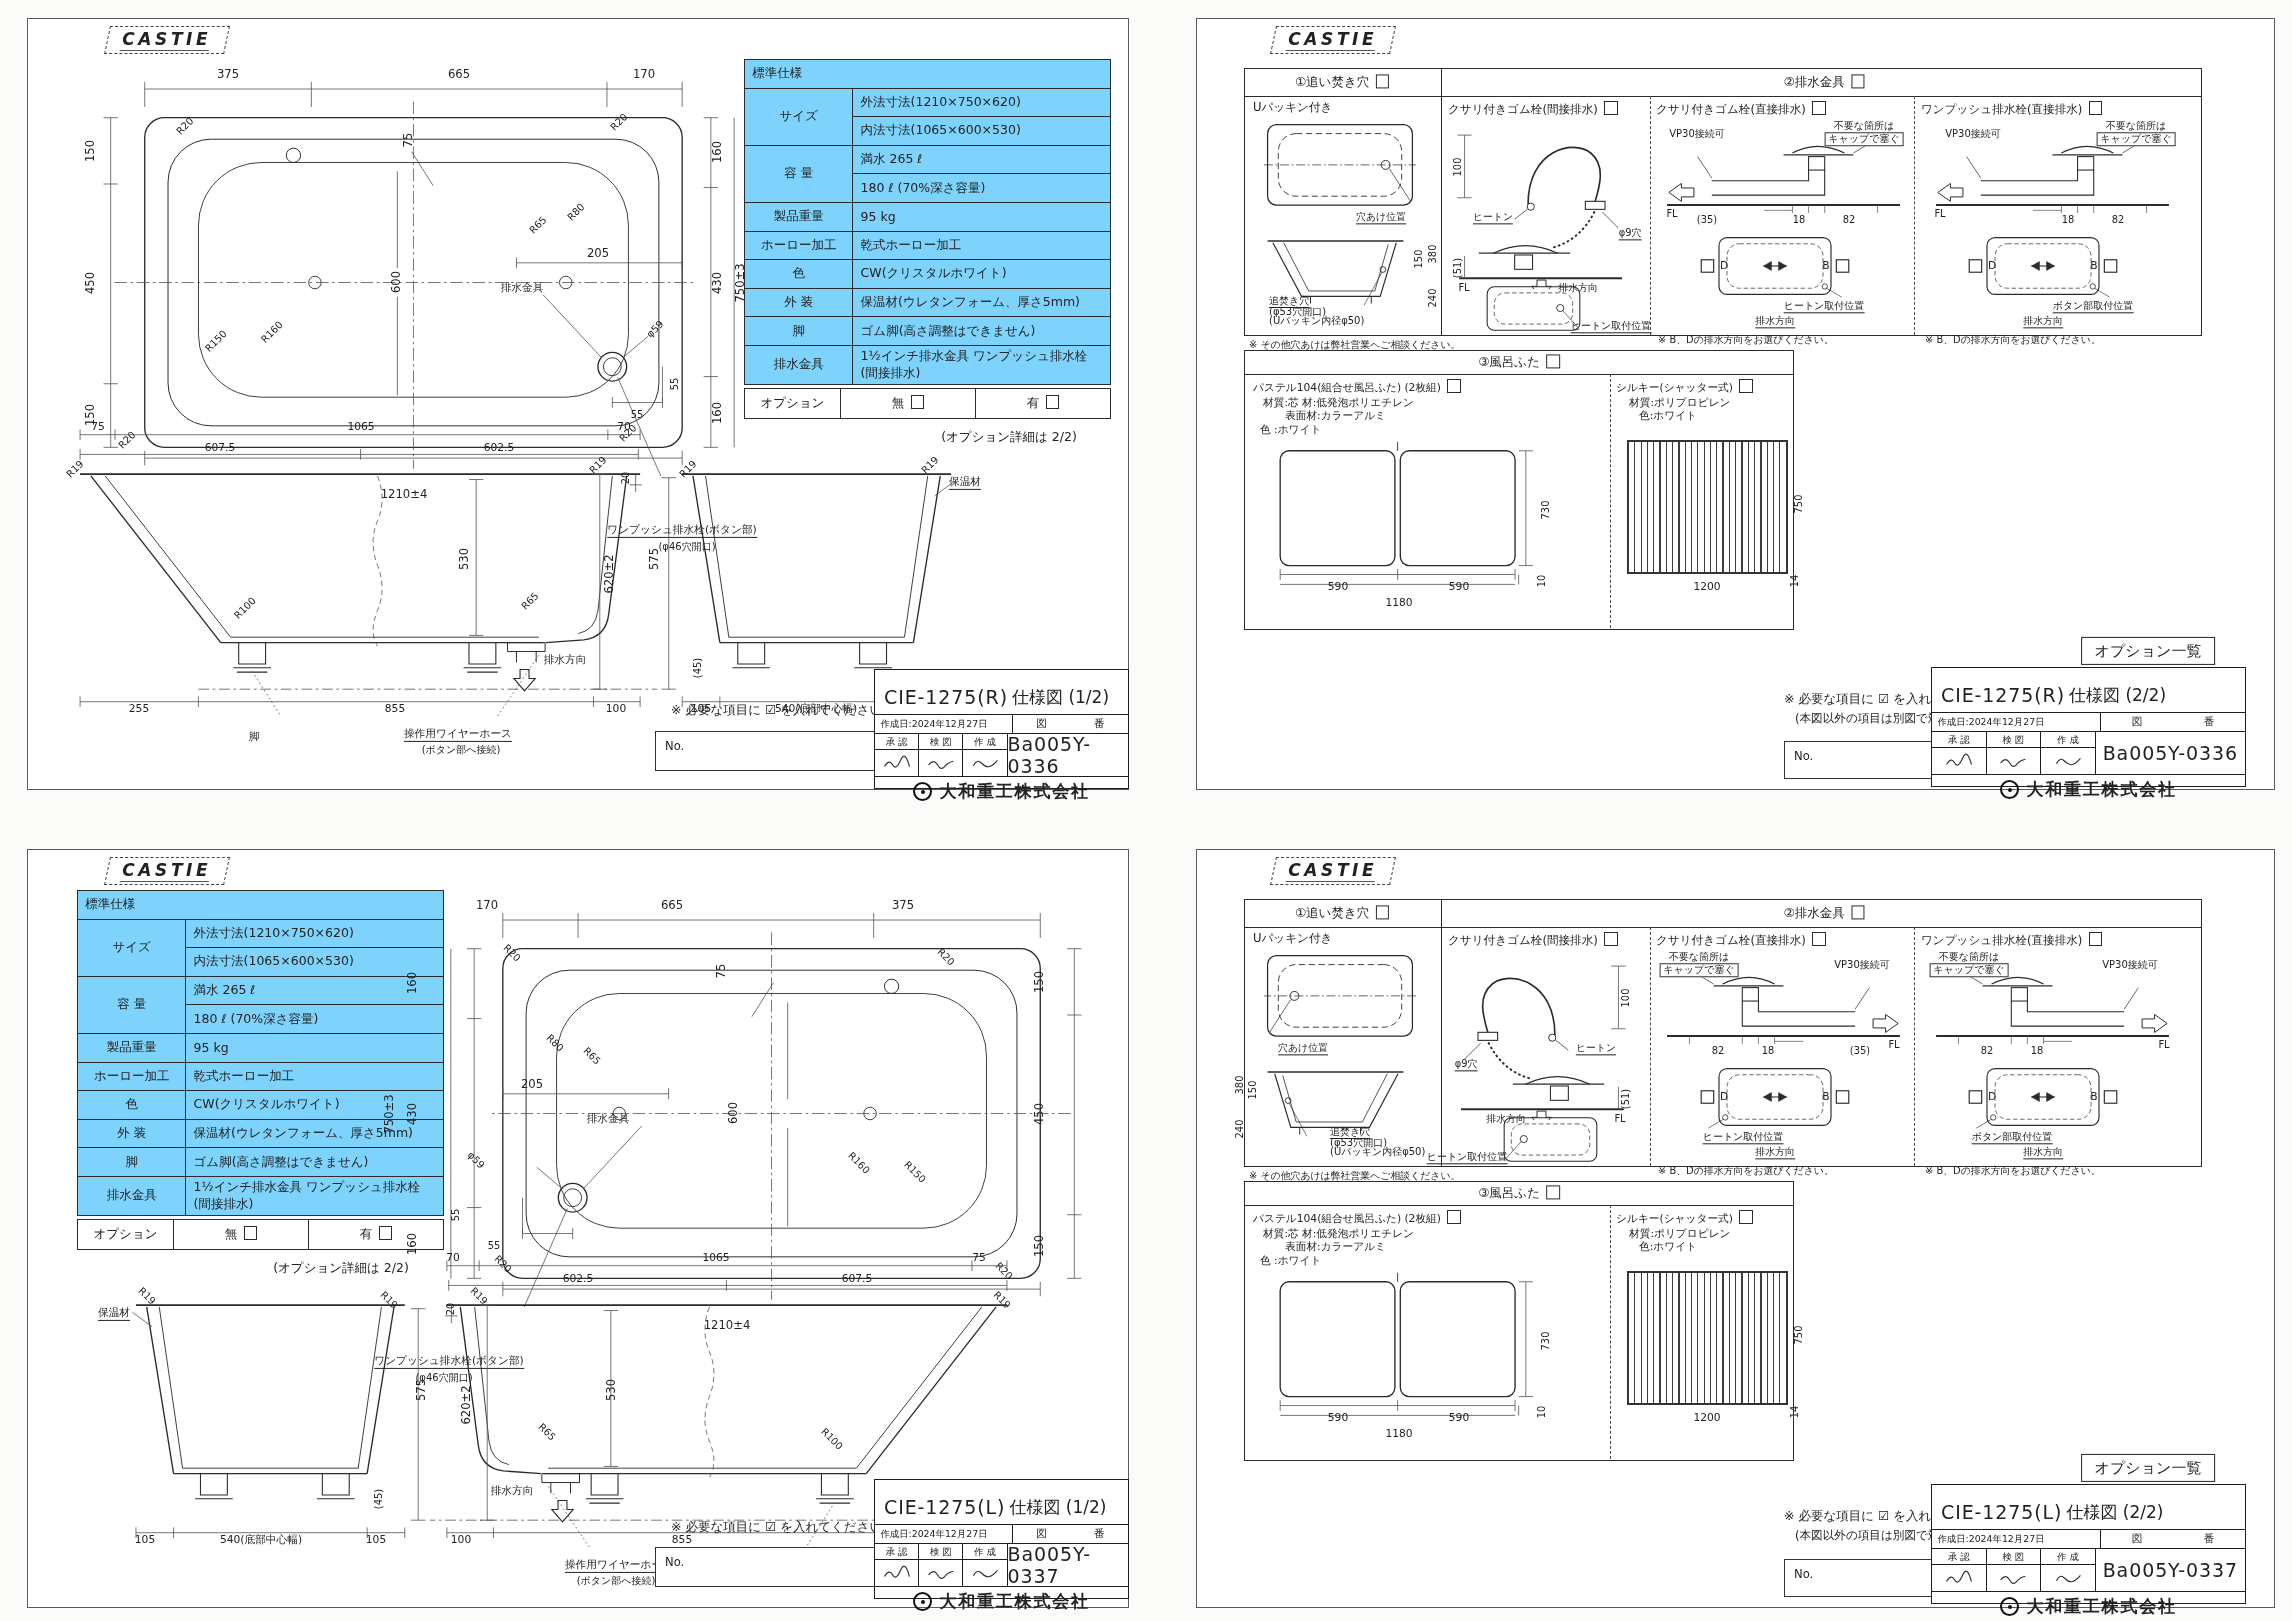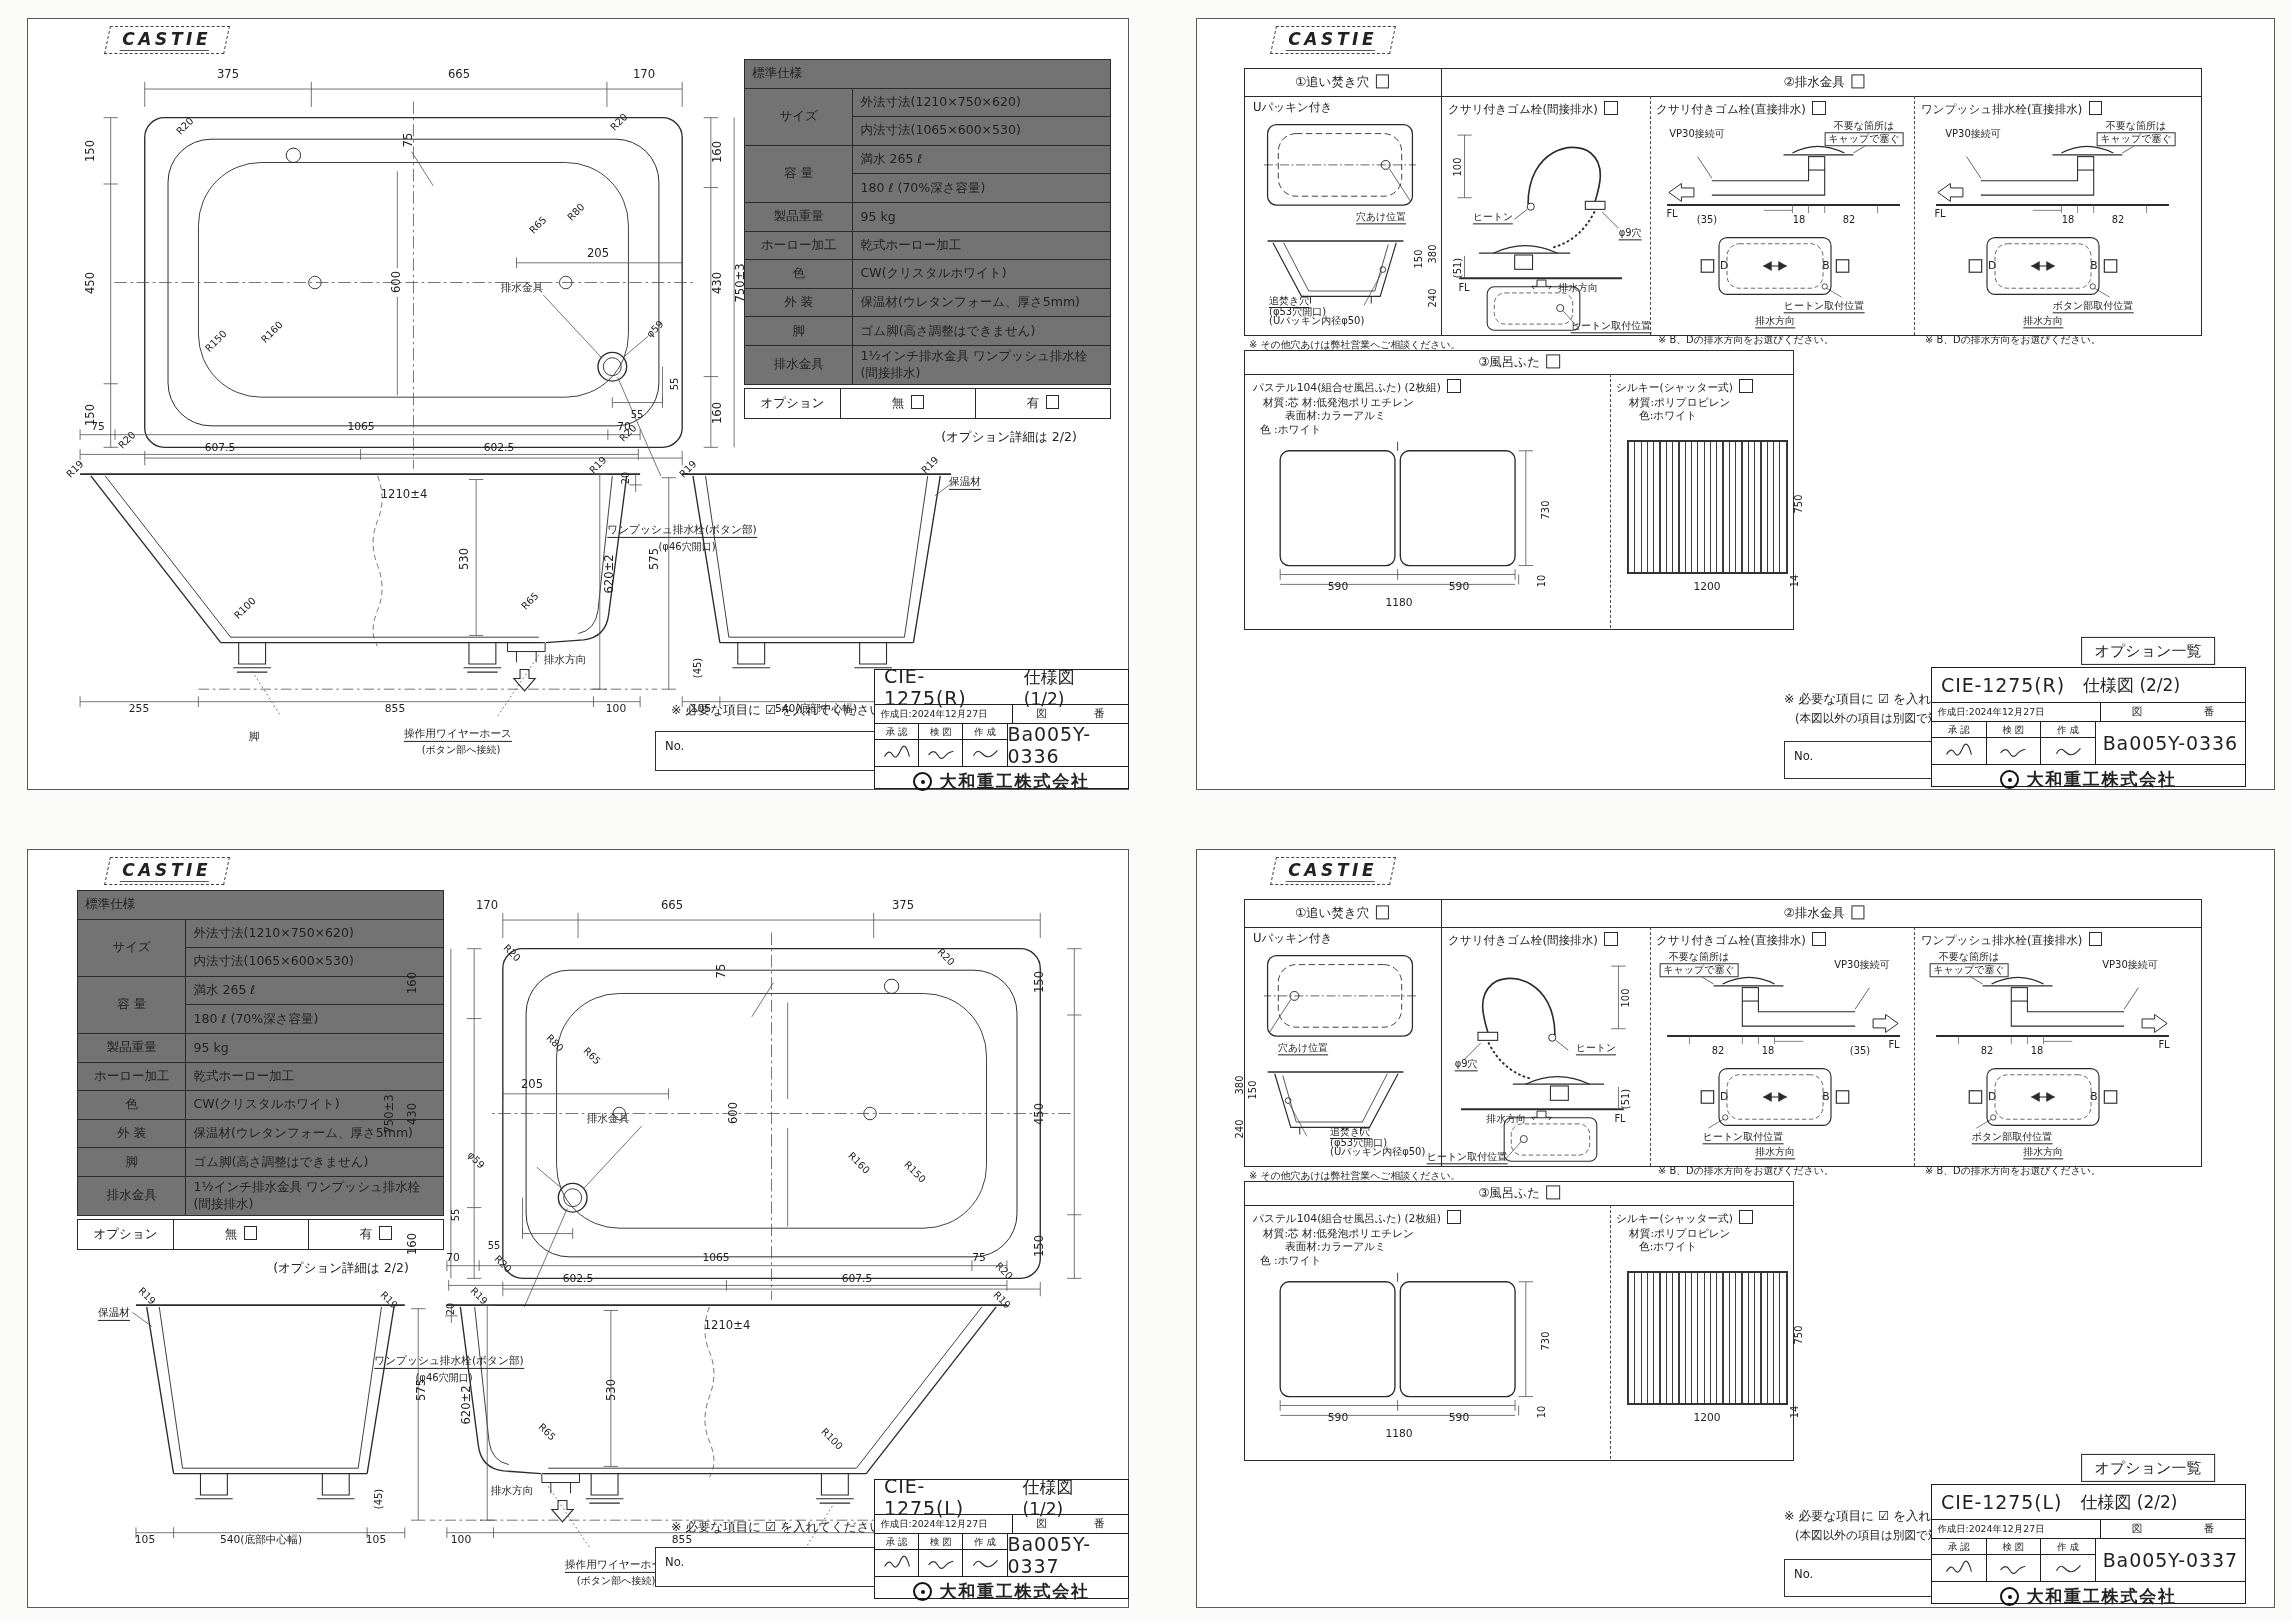--- a/index.html
+++ b/index.html
@@ -14,40 +14,40 @@
   .r45p{transform:translate(-50%,-50%) rotate(45deg);}
   .s10{font-size:10px;} .s11{font-size:9.9px;} .s12{font-size:10.7px;} .s14{font-size:12.5px;}
   .ul{border-bottom:0.9px solid #222;padding-bottom:0.9px;}
   .bx{border:0.9px solid #333;padding:0 2.7px;background:#fff;}
   .cbx{display:inline-block;width:11.6px;height:11.6px;border:1.4px solid #2b2b2b;background:#fff;vertical-align:-1.8px;margin-left:6.3px;}
   
   .logo{position:absolute;border:1.4px dashed #444;padding:1.8px 14.3px;transform:skewX(-12deg);background:#fff;}
   .logo span{display:inline-block;transform:skewX(12deg);font-size:17px;font-weight:bold;font-style:italic;letter-spacing:3.6px;}
   .logo i{display:block;height:1.8px;background:#555;margin-top:0.9px;}
   
-  table.spec{border-collapse:collapse;position:absolute;background:#737373;}
+  table.spec{border-collapse:collapse;position:absolute;background:#7dd3fc;}
   table.spec td{border:1.3px solid #2b2b2b;font-size:12.5px;padding:1.8px 7.2px;height:24px;}
   td.tc{text-align:center;width:93px;}
   td.ind{padding-left:39px;}
   table.optt{border-collapse:collapse;position:absolute;background:#fff;}
   table.optt td{border:1.3px solid #2b2b2b;font-size:12.5px;height:27px;text-align:center;}
   
   .art-wrap{position:absolute;}
   .flip{transform:scaleX(-1);}
   .art{display:block;}
   
   .ot{position:absolute;border:1.4px solid #2b2b2b;background:#fff;}
   .hl{position:absolute;height:0;border-top:1.3px solid #2b2b2b;}
   .vl{position:absolute;width:0;border-left:1.3px solid #2b2b2b;}
   .vld{position:absolute;width:0;border-left:1.3px dashed #4a4a4a;}
   .shutter{position:absolute;border:1.3px solid #333;border-top:2.7px solid #333;border-bottom:2.7px solid #333;
            background:repeating-linear-gradient(90deg,#3d3d3d 0 1.2px,transparent 1.2px 6.3px);}
   
   .tblock{position:absolute;border:1.5px solid #1e1e1e;background:#fff;}
-  .tb-r1{display:flex;align-items:center;gap:18px;padding:3.6px 9px;border-bottom:1.4px solid #1e1e1e;height:27px;}
+  .tb-r1{display:flex;align-items:center;gap:4px;padding:3.6px 9px;border-bottom:1.4px solid #1e1e1e;height:27px;margin-top:10px;}
   .tb-model{font-size:19px;letter-spacing:0.9px;}
   .tb-sheet{font-size:17px;}
   .tb-r2{display:flex;border-bottom:1.4px solid #1e1e1e;height:18px;align-items:center;}
   .tb-date{font-size:9.4px;width:52%;padding-left:5.4px;border-right:1.4px solid #1e1e1e;height:100%;display:flex;align-items:center;}
   .tb-zu,.tb-ban{flex:1;text-align:center;font-size:10.7px;}
   .tb-r3{display:flex;border-bottom:1.4px solid #1e1e1e;height:42px;}
   .sigs{width:52%;display:flex;border-right:1.4px solid #1e1e1e;}
   .sig{flex:1;border-right:1.1px solid #1e1e1e;display:flex;flex-direction:column;}
   .sig:last-child{border-right:none;}
   .sig-h{font-size:9.4px;text-align:center;border-bottom:1.1px solid #1e1e1e;height:15px;line-height:15px;}

